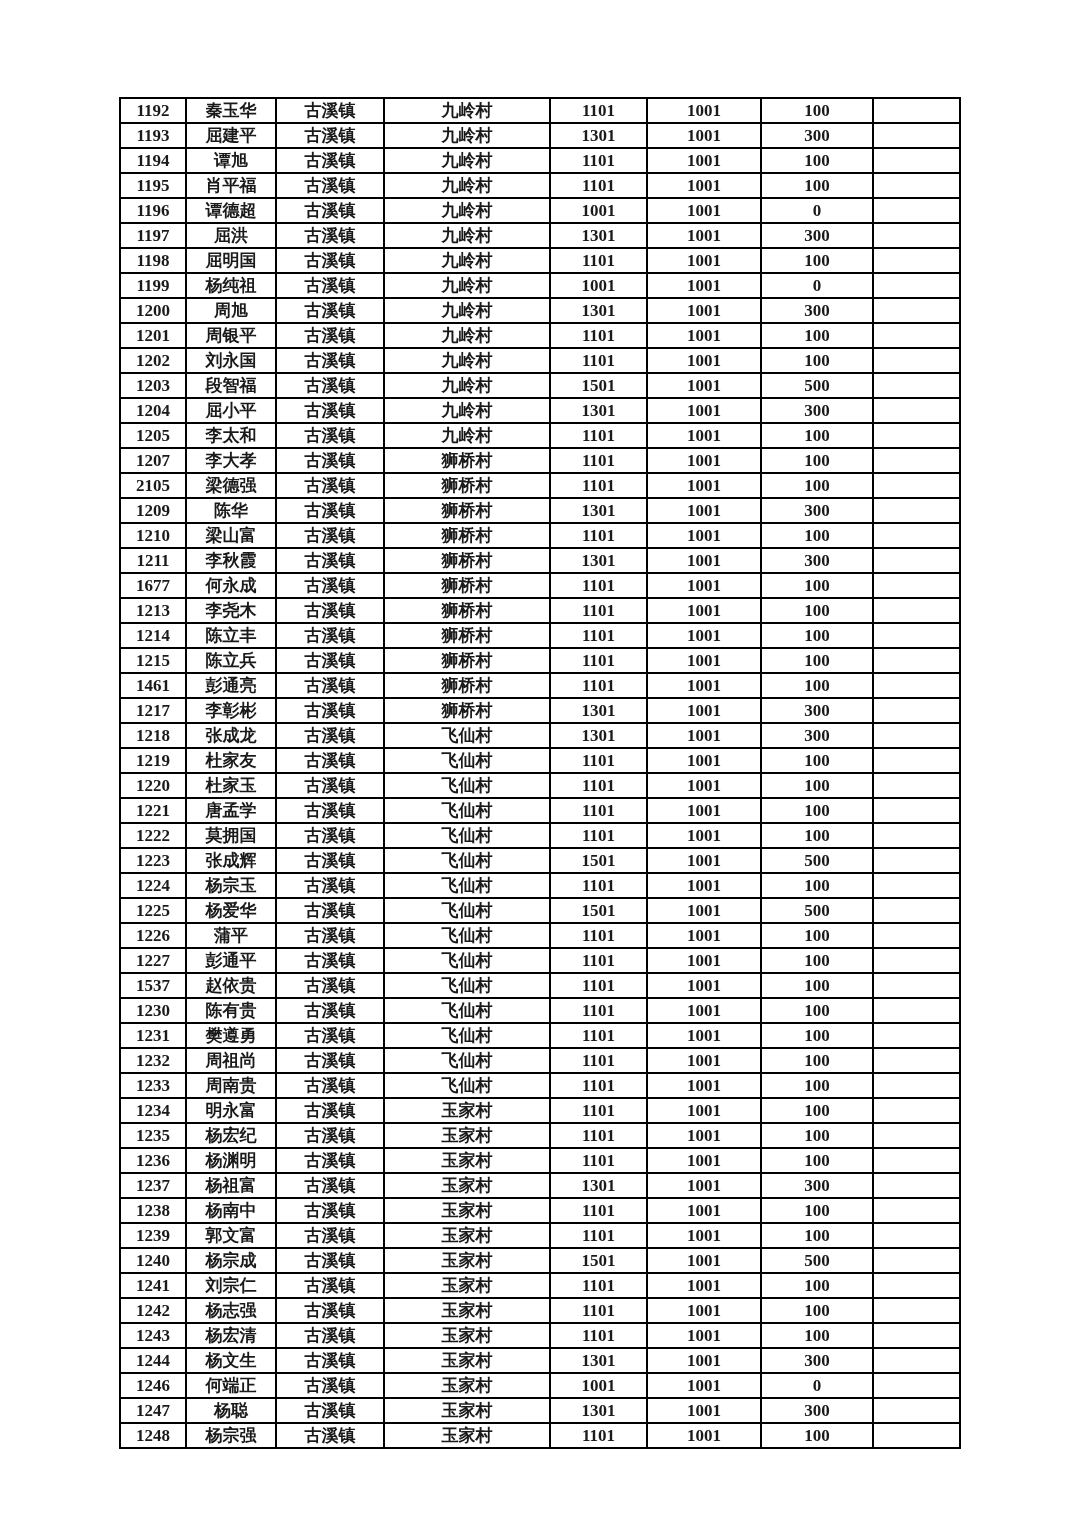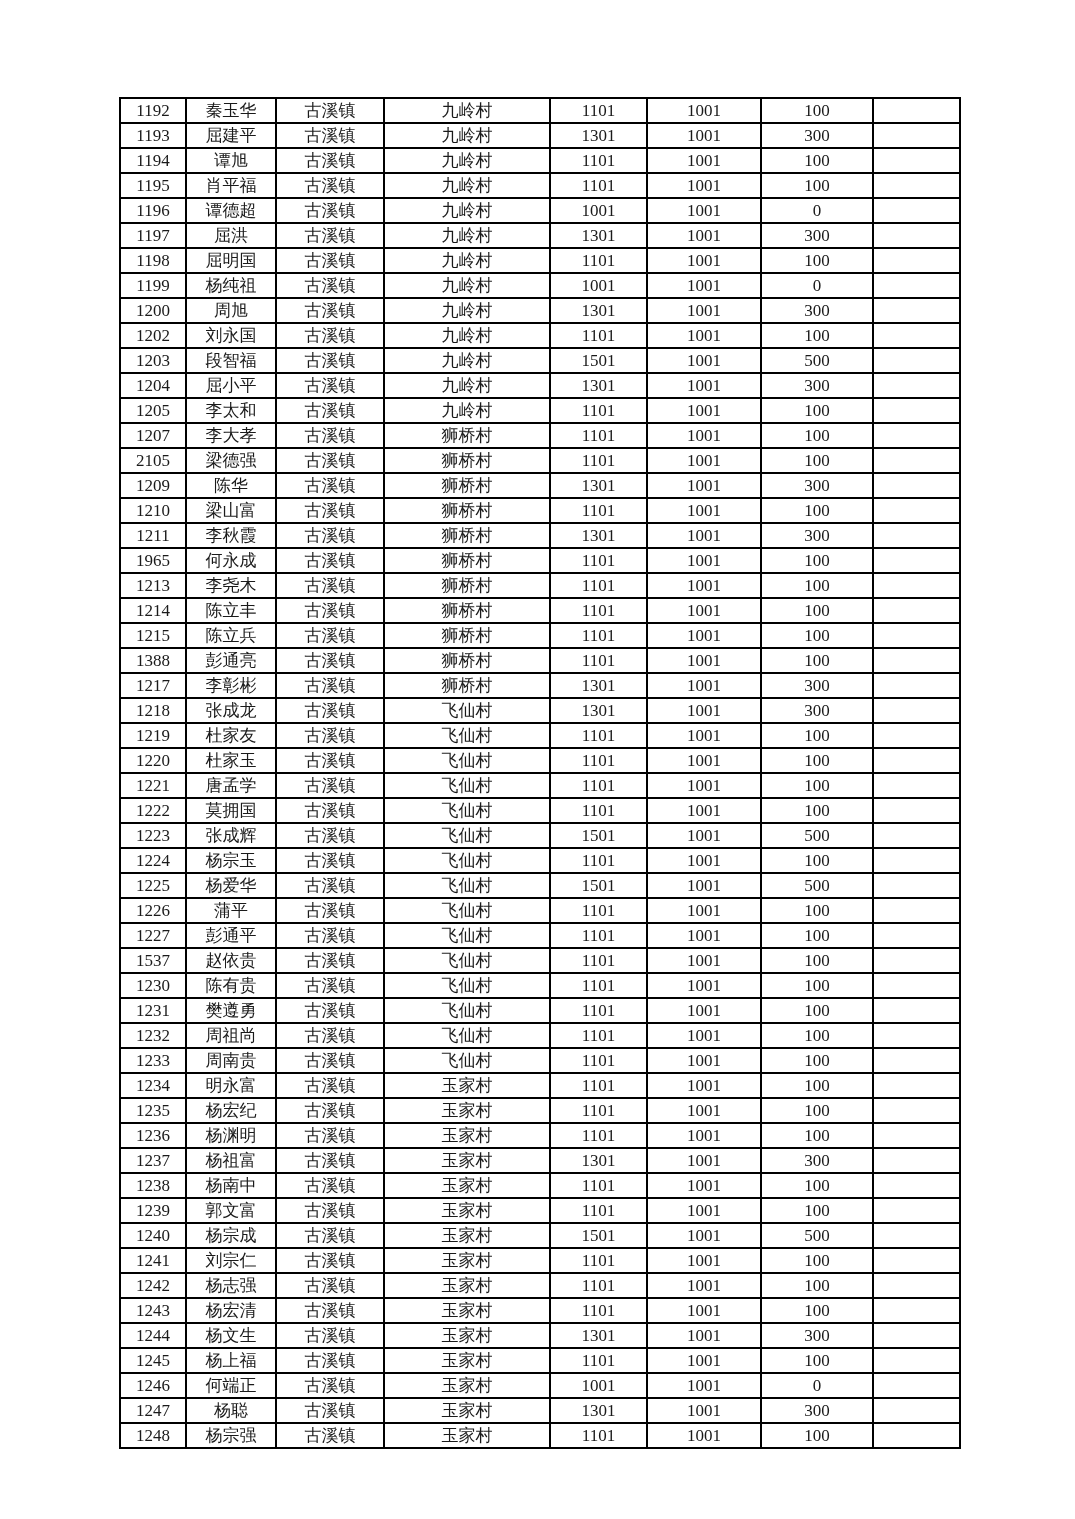--- a/index.html
+++ b/index.html
@@ -6,20 +6,21 @@
     margin: 0;
     padding: 0;
     background: #ffffff;
   }
   .page {
     position: relative;
     width: 1027px;
     height: 1519px;
     background: #ffffff;
     overflow: hidden;
+    font-weight: bold;
   }
   table.records {
     position: absolute;
     left: 119px;
     top: 97px;
     width: 840px;
     table-layout: fixed;
     border-collapse: collapse;
     font-family: "Liberation Serif", "DejaVu Serif", serif;
     font-size: 17px;
@@ -135,20 +136,30 @@
           <td>1200</td>
           <td>周旭</td>
           <td>古溪镇</td>
           <td>九岭村</td>
           <td>1301</td>
           <td>1001</td>
           <td>300</td>
           <td></td>
         </tr>
         <tr>
+          <td>1201</td>
+          <td>周银平</td>
+          <td>古溪镇</td>
+          <td>九岭村</td>
+          <td>1101</td>
+          <td>1001</td>
+          <td>100</td>
+          <td></td>
+        </tr>
+        <tr>
           <td>1202</td>
           <td>刘永国</td>
           <td>古溪镇</td>
           <td>九岭村</td>
           <td>1101</td>
           <td>1001</td>
           <td>100</td>
           <td></td>
         </tr>
         <tr>
@@ -225,21 +236,21 @@
           <td>1211</td>
           <td>李秋霞</td>
           <td>古溪镇</td>
           <td>狮桥村</td>
           <td>1301</td>
           <td>1001</td>
           <td>300</td>
           <td></td>
         </tr>
         <tr>
-          <td>1965</td>
+          <td>1677</td>
           <td>何永成</td>
           <td>古溪镇</td>
           <td>狮桥村</td>
           <td>1101</td>
           <td>1001</td>
           <td>100</td>
           <td></td>
         </tr>
         <tr>
           <td>1213</td>
@@ -265,21 +276,21 @@
           <td>1215</td>
           <td>陈立兵</td>
           <td>古溪镇</td>
           <td>狮桥村</td>
           <td>1101</td>
           <td>1001</td>
           <td>100</td>
           <td></td>
         </tr>
         <tr>
-          <td>1388</td>
+          <td>1461</td>
           <td>彭通亮</td>
           <td>古溪镇</td>
           <td>狮桥村</td>
           <td>1101</td>
           <td>1001</td>
           <td>100</td>
           <td></td>
         </tr>
         <tr>
           <td>1217</td>
@@ -542,30 +553,20 @@
           <td></td>
         </tr>
         <tr>
           <td>1244</td>
           <td>杨文生</td>
           <td>古溪镇</td>
           <td>玉家村</td>
           <td>1301</td>
           <td>1001</td>
           <td>300</td>
-          <td></td>
-        </tr>
-        <tr>
-          <td>1245</td>
-          <td>杨上福</td>
-          <td>古溪镇</td>
-          <td>玉家村</td>
-          <td>1101</td>
-          <td>1001</td>
-          <td>100</td>
           <td></td>
         </tr>
         <tr>
           <td>1246</td>
           <td>何端正</td>
           <td>古溪镇</td>
           <td>玉家村</td>
           <td>1001</td>
           <td>1001</td>
           <td>0</td>

